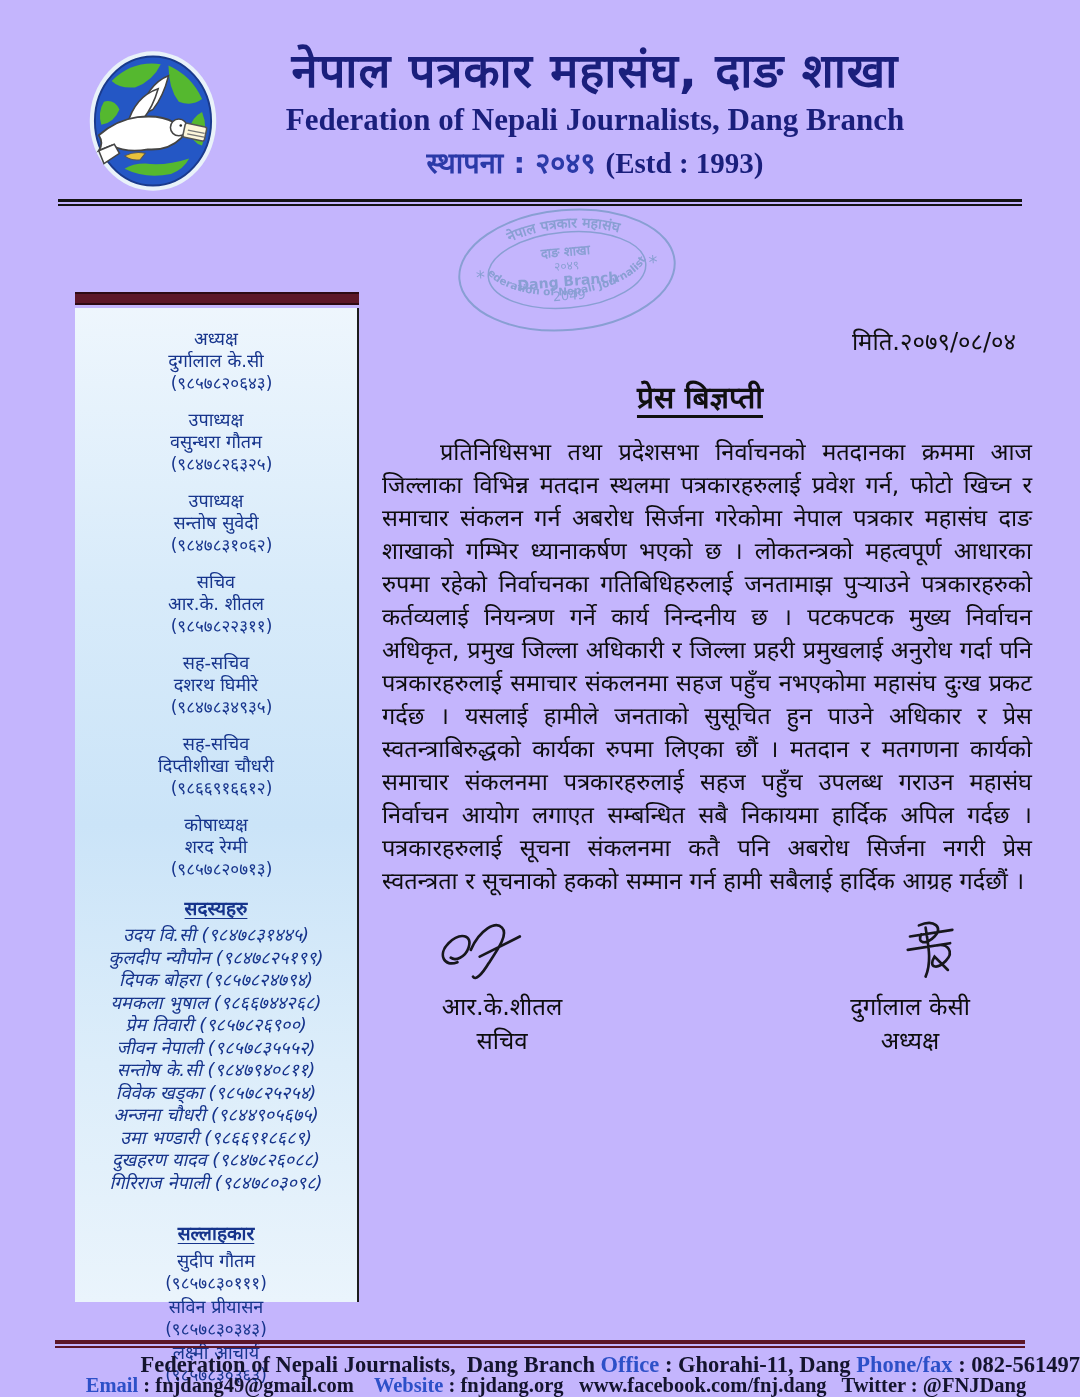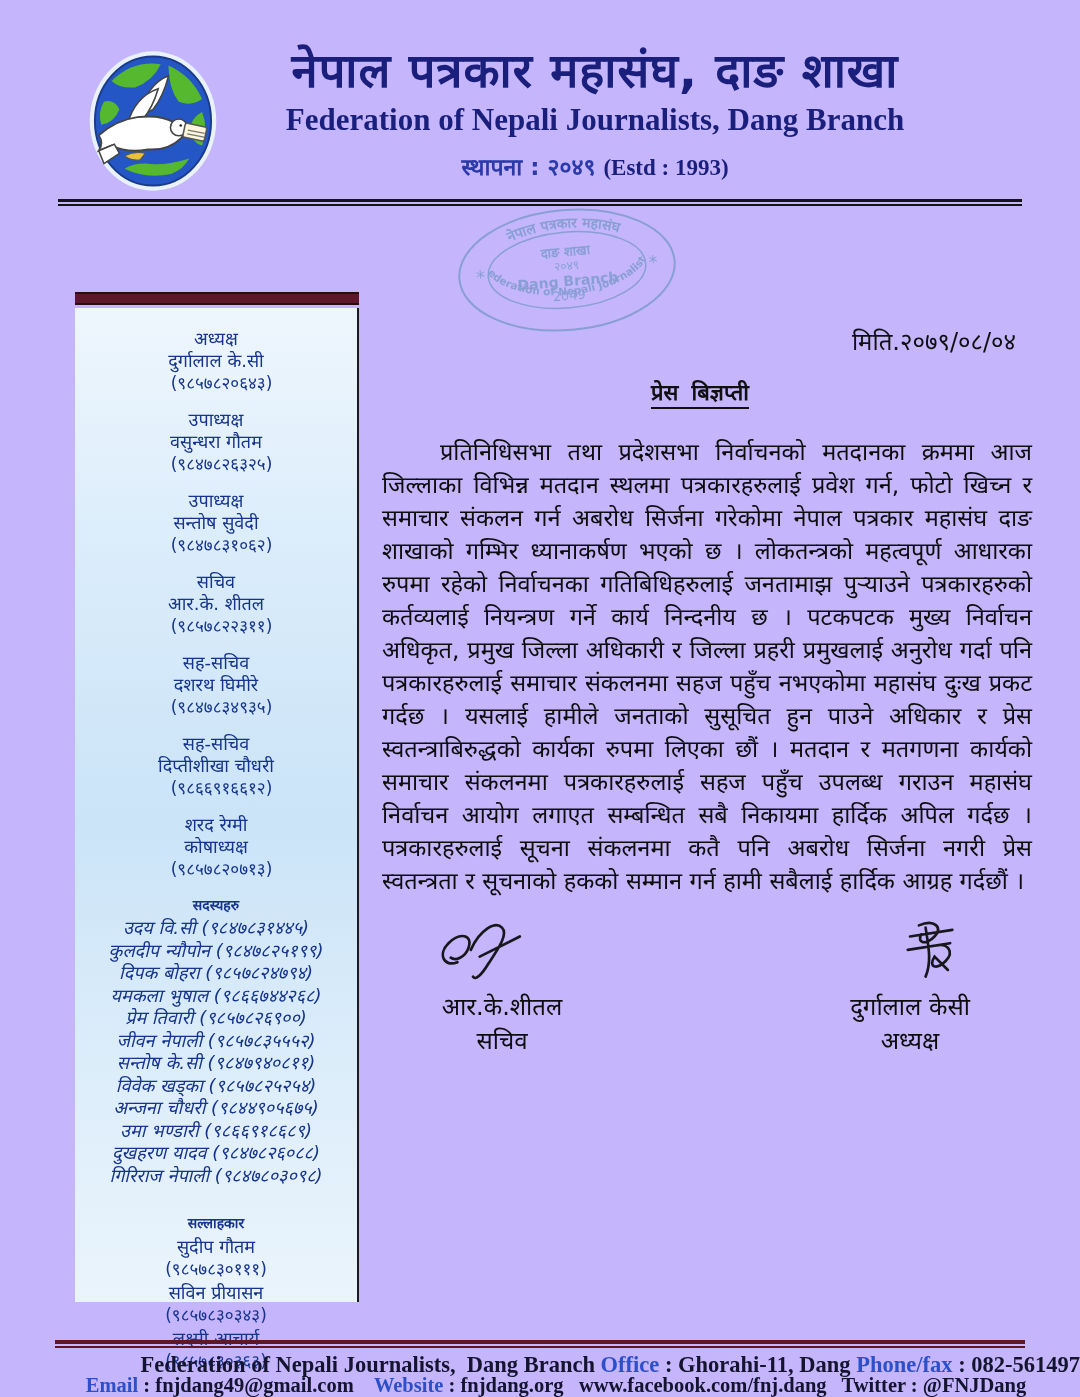--- a/index.html
+++ b/index.html
@@ -6,51 +6,51 @@
   .page {
     position:relative; width:1080px; height:1397px; margin:0 auto;
     background:#c4b5fd; overflow:hidden;
     font-family:"DejaVu Sans", sans-serif;
   }
   
   .logo { position:absolute; left:88px; top:50px; width:130px; height:142px; }
   .header-text { position:absolute; left:225px; top:44px; width:740px; text-align:center; }
   .np-title { font-size:47px; font-weight:bold; color:#1a1f7c; line-height:1.15; letter-spacing:1px; }
   .en-title { font-family:"Liberation Serif", serif; font-size:31px; font-weight:bold; color:#1a1f7c; margin-top:4px; }
-  .estd-line { font-size:23px; margin-top:12px; }
+  .estd-line { font-size:29px; margin-top:4px; }
   .estd-np { color:#2b3aa8; font-weight:bold; }
   .estd-en { color:#1a1f7c; font-weight:bold; font-family:"Liberation Serif", serif; }
   .top-rule { position:absolute; left:58px; right:58px; top:199px; }
   .top-rule .r1 { height:3px; background:#141414; }
   .top-rule .r2 { height:2px; background:#141414; margin-top:2px; }
   
   .stamp { position:absolute; left:452px; top:206px; width:230px; height:128px;
            transform:rotate(-5deg); opacity:.8; }
   
   .sidebar { position:absolute; left:75px; top:292px; width:284px; }
   .sidebar-bar { height:9px; background:#5c1728; border-top:2px solid #2e0a14; border-bottom:2px solid #2e0a14; }
   .sidebar-body {
     margin-top:3px; height:994px; box-sizing:border-box;
     background:linear-gradient(180deg,#eef6fd 0%,#d8ebfa 28%,#cbe4f8 52%,#dcedfa 76%,#eaf4fc 100%);
     border-right:2px solid #1c1c1c;
     padding-top:20px; text-align:center; color:#16348c;
   }
   .officer { margin-bottom:15px; font-size:18px; line-height:22px; }
   .officer .phone { font-size:17px;padding-left:11px; }
-  .sec-title { font-size:14px; font-weight:bold; text-underline-offset:3px; margin-bottom:3px; }
+  .sec-title { font-size:19px; font-weight:bold; text-decoration:underline; text-underline-offset:3px; margin-bottom:3px; }
   .members { margin-top:6px; }
   .member-line { font-size:18px; line-height:22.5px;font-style:italic; }
   .advisors { margin-top:26px; }
   .advisor-line { font-size:18px; line-height:23px; }
   .advisor-line.phone { font-size:17px; }
   
   .date-line { position:absolute; right:64px; top:324px; font-size:24px; color:#101010; }
   .press-title { position:absolute; left:380px; top:376px; width:640px; text-align:center;
-                 font-size:22px; font-weight:bold; color:#101010;
-                 text-decoration:underline; text-underline-offset:7px;font-family:Liberation Mono, monospace; }
+                 font-size:30px; font-weight:bold; color:#101010;
+                 text-decoration:underline; text-underline-offset:7px; }
   .body-text { position:absolute; left:372px; top:436px; width:650px;
                font-size:23.5px; line-height:33px; text-align:justify;
                text-indent:58px; color:#0d0d0d;margin-left:10px; }
   
   .sig { position:absolute; top:912px; width:220px; text-align:center; color:#0d0d0d; }
   .sig-left { left:392px; }
   .sig-right { left:800px; }
   .sig svg { height:78px; display:block; margin:0 auto; }
   .sig-name { font-size:24px; line-height:34px; }
   .sig-role { font-size:24px; line-height:34px; }
@@ -157,22 +157,22 @@
             <div>सह-सचिव</div>
             <div>दशरथ घिमीरे</div>
             <div class="phone">(९८४७८३४९३५)</div>
           </div>
           <div class="officer">
             <div>सह-सचिव</div>
             <div>दिप्तीशीखा चौधरी</div>
             <div class="phone">(९८६६९१६६१२)</div>
           </div>
           <div class="officer">
+            <div>कोषाध्यक्ष</div>
             <div>शरद रेग्मी</div>
-            <div>कोषाध्यक्ष</div>
             <div class="phone">(९८५७८२०७१३)</div>
           </div>
         </div>
       <div class="members">
         <div class="sec-title">सदस्यहरु</div>
         <div>
             <div class="member-line">उदय वि.सी (९८४७८३१४४५)</div>
             <div class="member-line">कुलदीप न्यौपोन (९८४७८२५१९९)</div>
             <div class="member-line">दिपक बोहरा (९८५७८२४७९४)</div>
             <div class="member-line">यमकला भुषाल (९८६६७४४२६८)</div>

